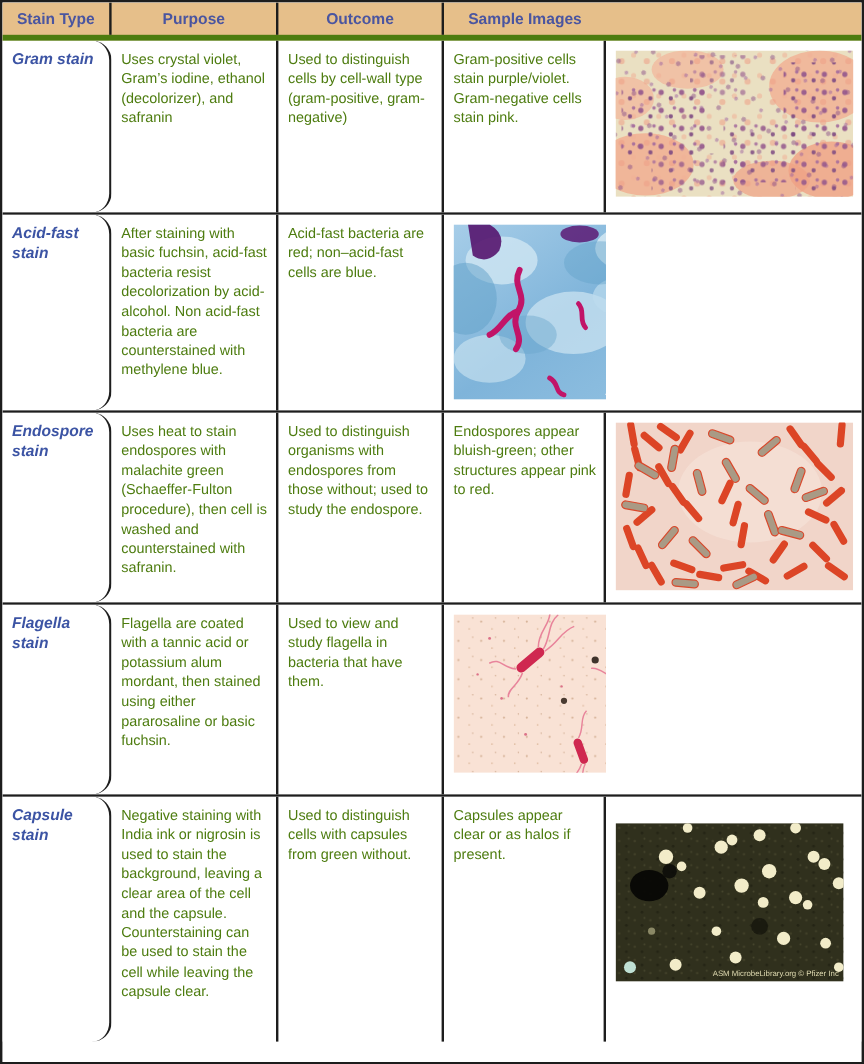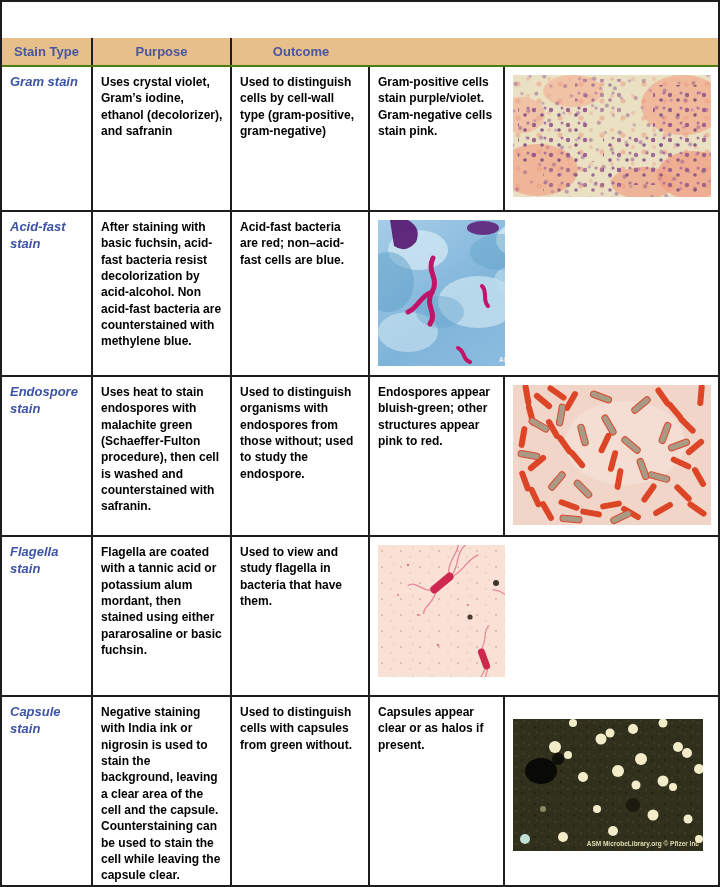--- a/index.html
+++ b/index.html
@@ -1,46 +1,47 @@
 <!DOCTYPE html>
 <html><head>
 <meta charset="utf-8">
 <style>
   html,body{margin:0;padding:0;background:#fff;}
   body{font-family:"Liberation Sans","DejaVu Sans",sans-serif;-webkit-font-smoothing:antialiased;}
   #frame{width:720px;height:887px;box-sizing:border-box;border:2px solid #1d1d1d;overflow:hidden;background:#fff;}
   .titlebar{height:27px;border-bottom:2px solid #1d1d1d;background:linear-gradient(#c08e52 0 6px,#a8732e 6px);
     display:flex;align-items:center;justify-content:center;color:#f6ecd2;font-weight:bold;font-size:15px;letter-spacing:.4px;}
-  .colsrow{height:27px;border-bottom:2px solid #4d7c0f;background:#e6bf8a;display:grid;
-    grid-template-columns:91px 139px 138px 135px 1fr;margin-top:36px;}
+  .colsrow{height:27px;border-bottom:5px solid #4d7c0f;background:#e6bf8a;display:grid;
+    grid-template-columns:91px 139px 138px 135px 1fr;}
   .colsrow .ch{box-sizing:border-box;border-right:2px solid #1d1d1d;display:flex;align-items:center;justify-content:center;
     color:#4a55a0;font-weight:bold;font-size:13px;}
   .colsrow .ch:last-child{border-right:none;}
   .row{display:grid;grid-template-columns:91px 139px 138px 135px 1fr;border-bottom:2px solid #1d1d1d;background:#fff;}
   .row:last-child{border-bottom:none;}
   .r1{height:143px}.r2{height:163px}.r3{height:158px}.r4{height:158px}.r5{height:204px}
   .cell{box-sizing:border-box;border-right:2px solid #1d1d1d;padding:7px 6px 6px 8px;font-size:12px;line-height:1.36;
-    color:#000000;overflow:hidden;font-weight:bold;}
+    color:#4d7c0f;overflow:hidden;}
   .cell:last-child{border-right:none;}
-  .stain{color:#3c54a4;font-weight:bold;font-style:italic;font-size:13px;line-height:1.3;}
+  .stain{color:#3c54a4;font-weight:bold;font-style:italic;font-size:13px;line-height:1.3;border-radius:16px;}
   .i{font-style:italic;}
   .imgcell{padding:8px 8px 6px 8px;}
   .r5 .imgcell{padding-top:22px;}
   svg{display:block;}
 </style>
 </head>
 <body>
 
 <div id="frame">
 
 
   <div class="colsrow">
     <div class="ch">Stain Type</div>
     <div class="ch">Purpose</div>
     <div class="ch">Outcome</div>
+    <div class="ch">Sample Images</div>
   </div>
 
   <div class="row r1">
     <div class="cell stain">Gram stain</div>
     <div class="cell">Uses crystal violet, Gram’s iodine, ethanol (decolorizer), and safranin</div>
     <div class="cell">Used to distinguish cells by cell-wall type (gram-positive, gram-negative)</div>
     <div class="cell">Gram-positive cells stain purple/violet. Gram-negative cells stain pink.</div>
     <div class="cell imgcell" aria-label="Light micrograph of a gram-stained smear: tan background with pink patches and clusters of small purple-stained cells">
       <svg width="198" height="122" viewBox="0 0 198 122">
         <defs>

